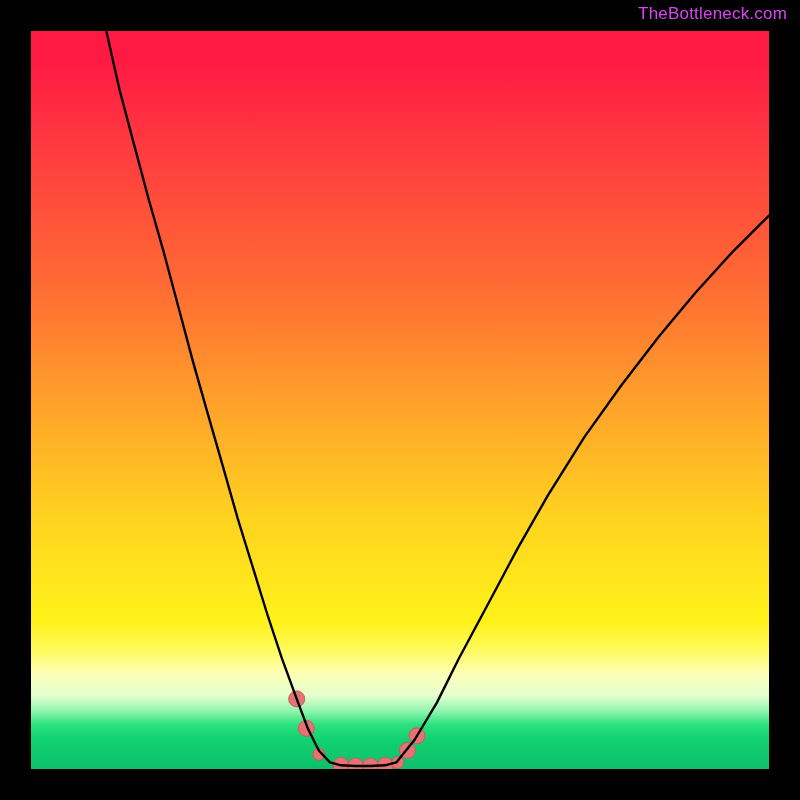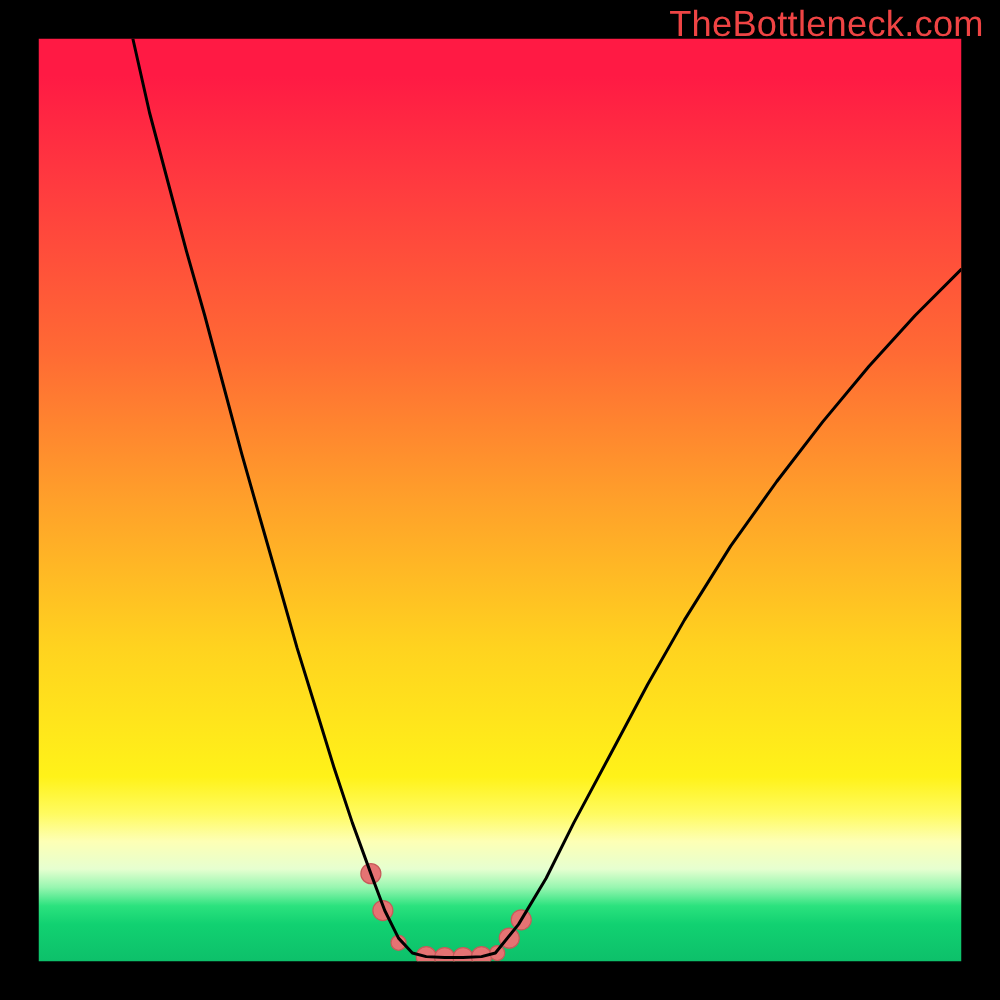--- a/index.html
+++ b/index.html
@@ -38,22 +38,22 @@
       #97f6b0 92%,
       #2be27e 94%,
       #11d171 96%,
       #0dc06a 100%
     );
   }
   .attrib {
     position: absolute;
     top: 4px;
     right: 13px;
-    color: #ef4444;
-    font-size: 29px;
+    color: #d946ef;
+    font-size: 17px;
     font-weight: 500;
     letter-spacing: 0.2px;
   }
   svg.curves {
     position: absolute;
     left: 0; top: 0;
     width: 738px; height: 738px;
   }
 </style>
 </head>

